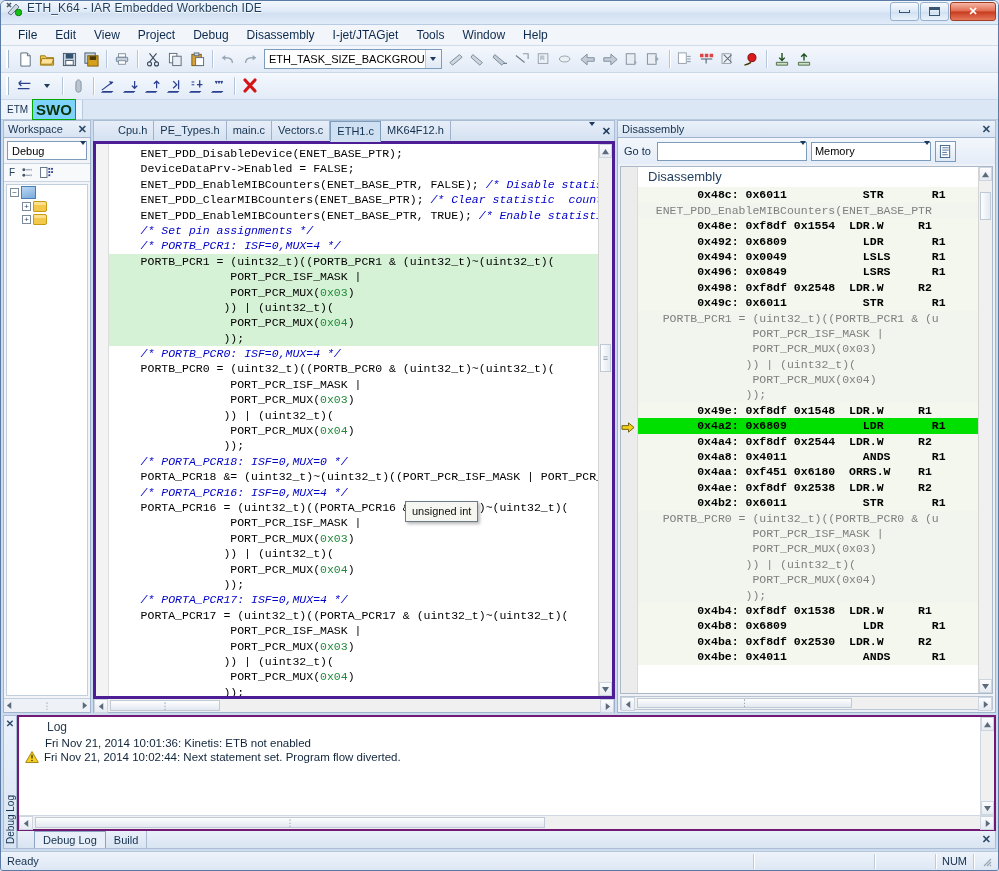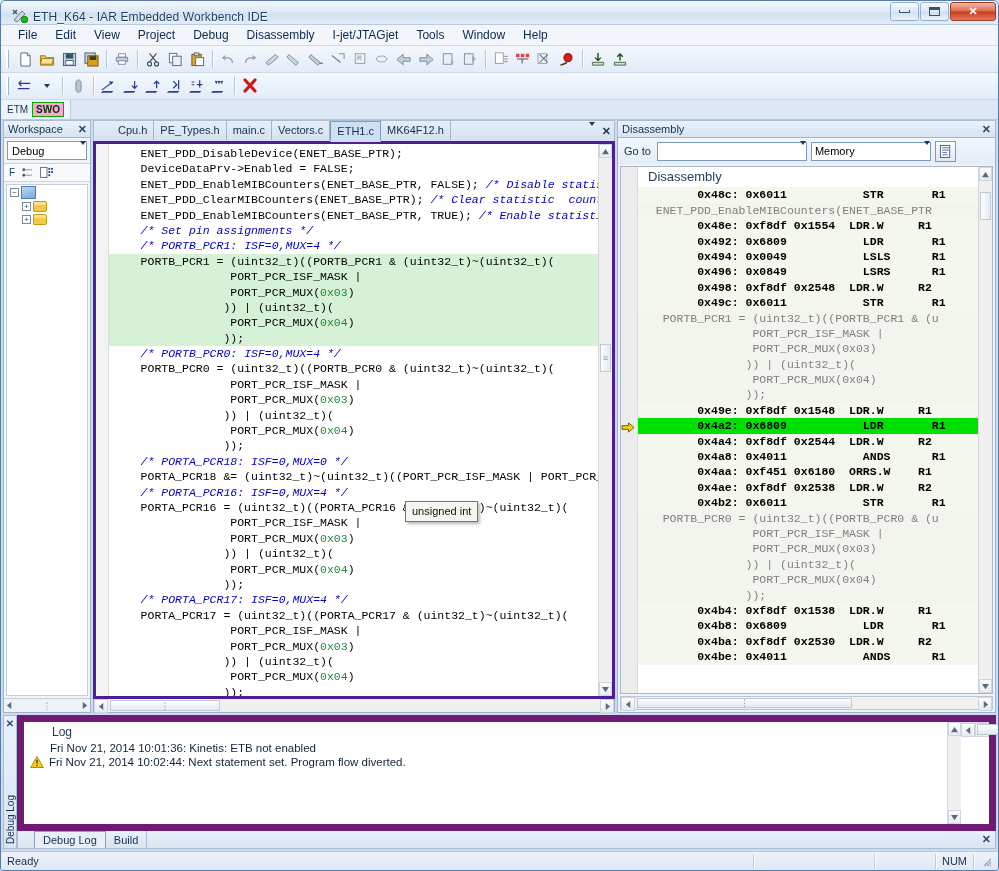--- a/index.html
+++ b/index.html
@@ -17,22 +17,22 @@
     background: linear-gradient(180deg,#e8f0fb 0%, #d3e0f2 40%, #cddcf0 100%);
     border: 1px solid #5a7ba6;
     border-radius: 6px 6px 3px 3px;
     display: flex; flex-direction: column;
     overflow: hidden;
   }
 
   
   .titlebar {
     height: 24px; flex: none;
-    display: flex; align-items: flex-end;
-    padding-left: 11px;
+    display: flex; align-items: flex-start;
+    padding-left: 5px;
     background: linear-gradient(180deg,#f2f7fd 0%,#dfeaf8 45%,#d2e0f2 55%,#e2ecf9 100%);
     border-bottom: 1px solid #b8cbe3;
     position: relative;
   }
   .app-icon { width:16px; height:16px; margin-right:5px; position:relative; flex:none; }
   .title-text {
     font-size: 12px; color: #1e3c5a; letter-spacing: .1px;
     text-shadow: 0 1px 0 #ffffff;
     white-space: nowrap;
   }
@@ -99,21 +99,21 @@
   
   .etmbar {
     flex:none; height:20px; display:flex; align-items:stretch;
     background:#dce7f5; border-bottom:1px solid #b9cade;
   }
   .etm-tab {
     display:flex; align-items:center; gap:4px; padding:0 6px;
     background:#eef4fb; border-right:1px solid #b9cade; font-size:10px; color:#15304e;
   }
   .swo-badge {
-    background:#f9a8d4; color:#063306; font-size:10px; font-weight:bold;
+    background:#7dd3fc; color:#063306; font-size:15px; font-weight:bold;
     padding:1px 3px; border:1px solid #0a0;
   }
 
   
   .workarea { flex:1; display:flex; min-height:0; padding:0 2px; gap:2px; background:#ccdbee; }
 
   
   .ws-pane { width:88px; flex:none; display:flex; flex-direction:column; min-height:0; }
   .pane-cap {
     height:17px; display:flex; align-items:center; justify-content:space-between;
@@ -205,21 +205,21 @@
   .da-title { font-size:13px; color:#24405f; padding:2px 0 3px 10px; font-family:"Liberation Sans",sans-serif; }
   .da-hsb { height:14px; flex:none; margin:0 2px 2px; background:#f0f0f0; border:1px solid #bac6d4; display:flex; }
 
   
   .logpane { flex:none; height:138px; display:flex; background:#ccdbee; padding:2px; gap:0; }
   .log-side { width:14px; flex:none; display:flex; flex-direction:column; align-items:center;
               background:linear-gradient(180deg,#eaf1fa,#d8e4f3); border:1px solid #aabdd4; }
   .log-side-x { font-size:10px; font-weight:bold; color:#2c4a6a; margin-top:2px;}
   .log-side-txt { writing-mode:vertical-rl; transform:rotate(180deg); font-size:10px; color:#17324f; margin-top:auto; margin-bottom:4px;}
   .log-main { flex:1; display:flex; flex-direction:column; min-width:0; }
-  .log-body { flex:1; background:#fff; border:7px solid #701a75; display:flex; flex-direction:row; min-height:0;}
+  .log-body { flex:1; background:#fff; border:2px solid #701a75; display:flex; flex-direction:column; min-height:0;}
   .log-head { font-size:12px; color:#283b4f; padding:3px 0 2px 28px; }
   .log-row { display:flex; align-items:center; gap:5px; padding:1px 0 1px 26px; font-size:11.5px; color:#10243a; }
   .warn-ico { width:14px;height:12px;flex:none; margin-left:-20px; }
   .log-hsb { height:14px; flex:none; background:#f0f0f0; border-top:1px solid #d0d8e2; display:flex; align-items:stretch;}
   .log-vsb { width:14px; flex:none; background:#f0f0f0; border-left:1px solid #d0d8e2; display:flex; flex-direction:column;}
   .log-tabs { height:18px; flex:none; display:flex; align-items:stretch; padding-left:16px;
               background:linear-gradient(180deg,#e9f0f9,#d9e4f2); border:1px solid #aabdd4; border-top:none; position:relative;}
   .ltab { font-size:11px; color:#13304e; padding:1px 8px; border-right:1px solid #a8bbd1; display:flex; align-items:center; }
   .ltab.active { background:#e8eff8; border:1px solid #8aa4c0; border-bottom:none; }
   .ltabs-x { position:absolute; right:4px; top:2px; font-size:11px; font-weight:bold; color:#2c4a6a;}
@@ -342,20 +342,26 @@
           <path d="M6 2L2 5l4 3z" fill="#9aa7b4"></path>
         </svg>
     </span>
     <span class="tbtn">
       <svg class="ico" width="16" height="13" viewBox="0 0 18 14">
           <path d="M4 11c0-4 3-6 7-6h4" fill="none" stroke="#9aa7b4" stroke-width="1.6"></path>
           <path d="M12 2l4 3-4 3z" fill="#9aa7b4"></path>
         </svg>
     </span>
 
+    <span class="combo">
+      <span class="cbtext">ETH_TASK_SIZE_BACKGROU</span>
+      <span class="cbarrow">
+          <i class="caret-d"></i>
+        </span>
+    </span>
 
     <span class="tbtn">
       <svg class="ico" width="16" height="14" viewBox="0 0 18 16">
           <path d="M2 12 L13 3 L16 6 L5 15 Z" fill="#cfd8e2" stroke="#72818f"></path>
         </svg>
     </span>
     <span class="tbtn">
       <svg class="ico" width="16" height="14" viewBox="0 0 18 16">
           <path d="M3 3 L14 12 L11 15 L1 6 Z" fill="#cfd8e2" stroke="#72818f"></path>
         </svg>

